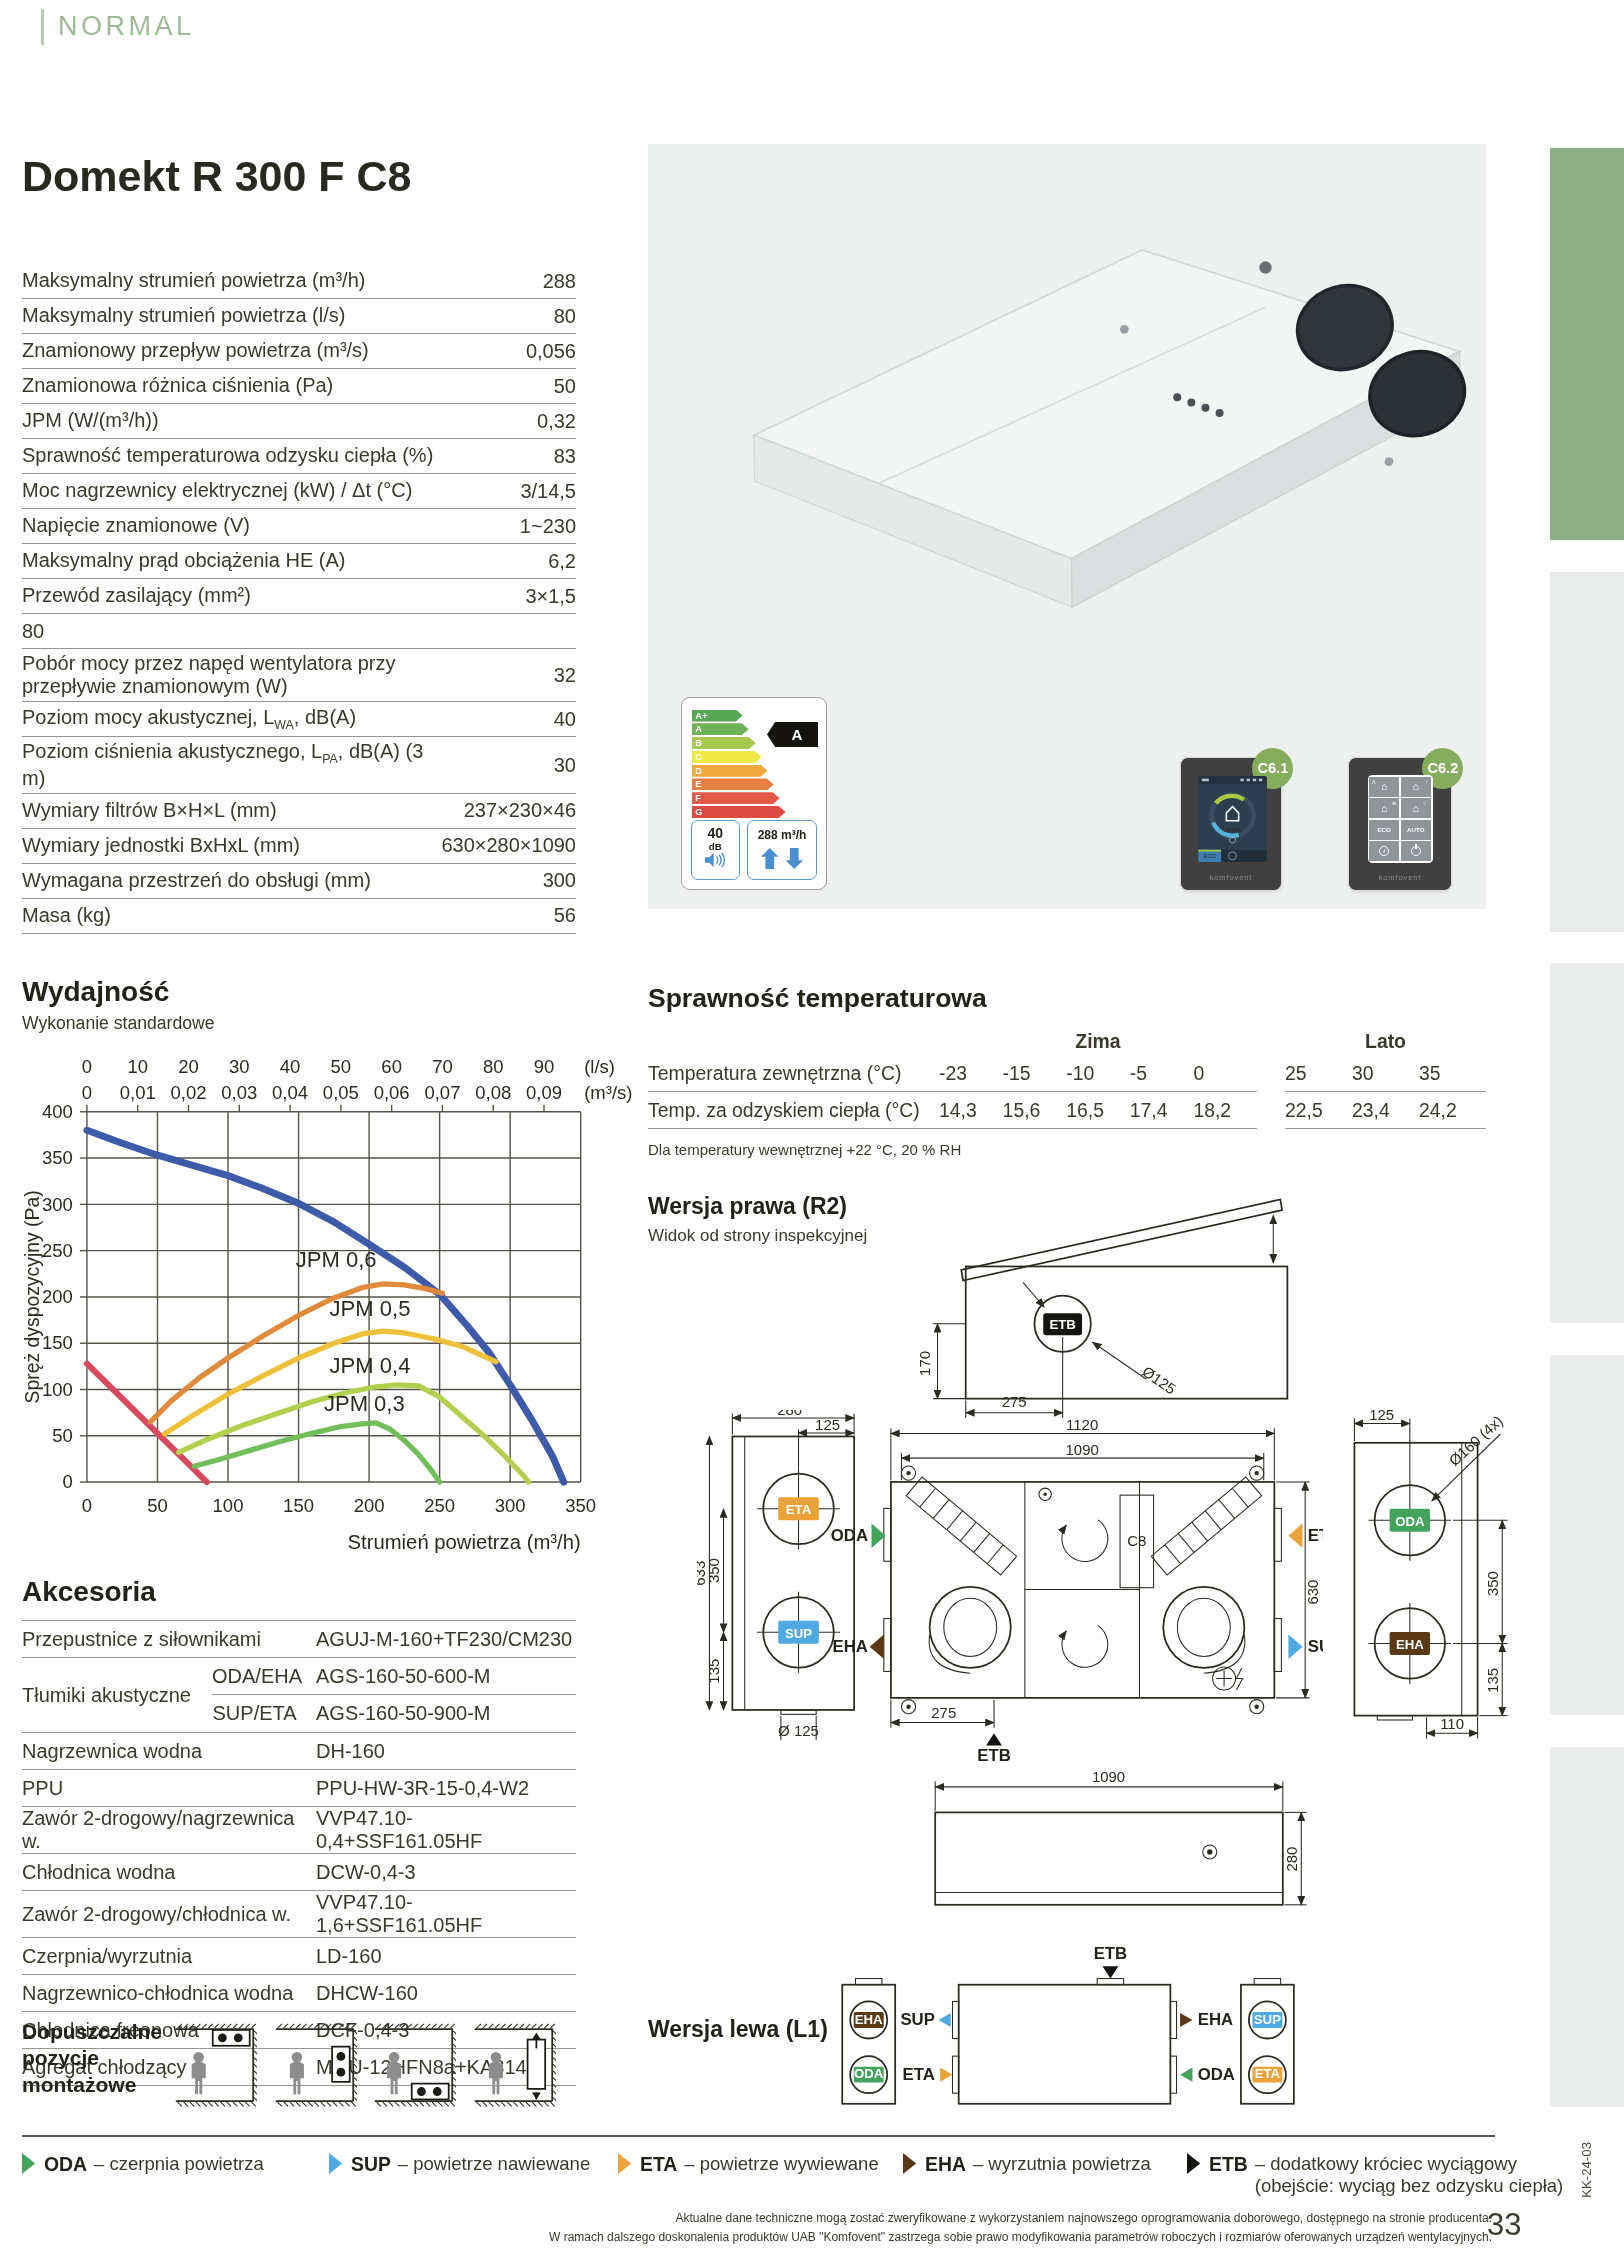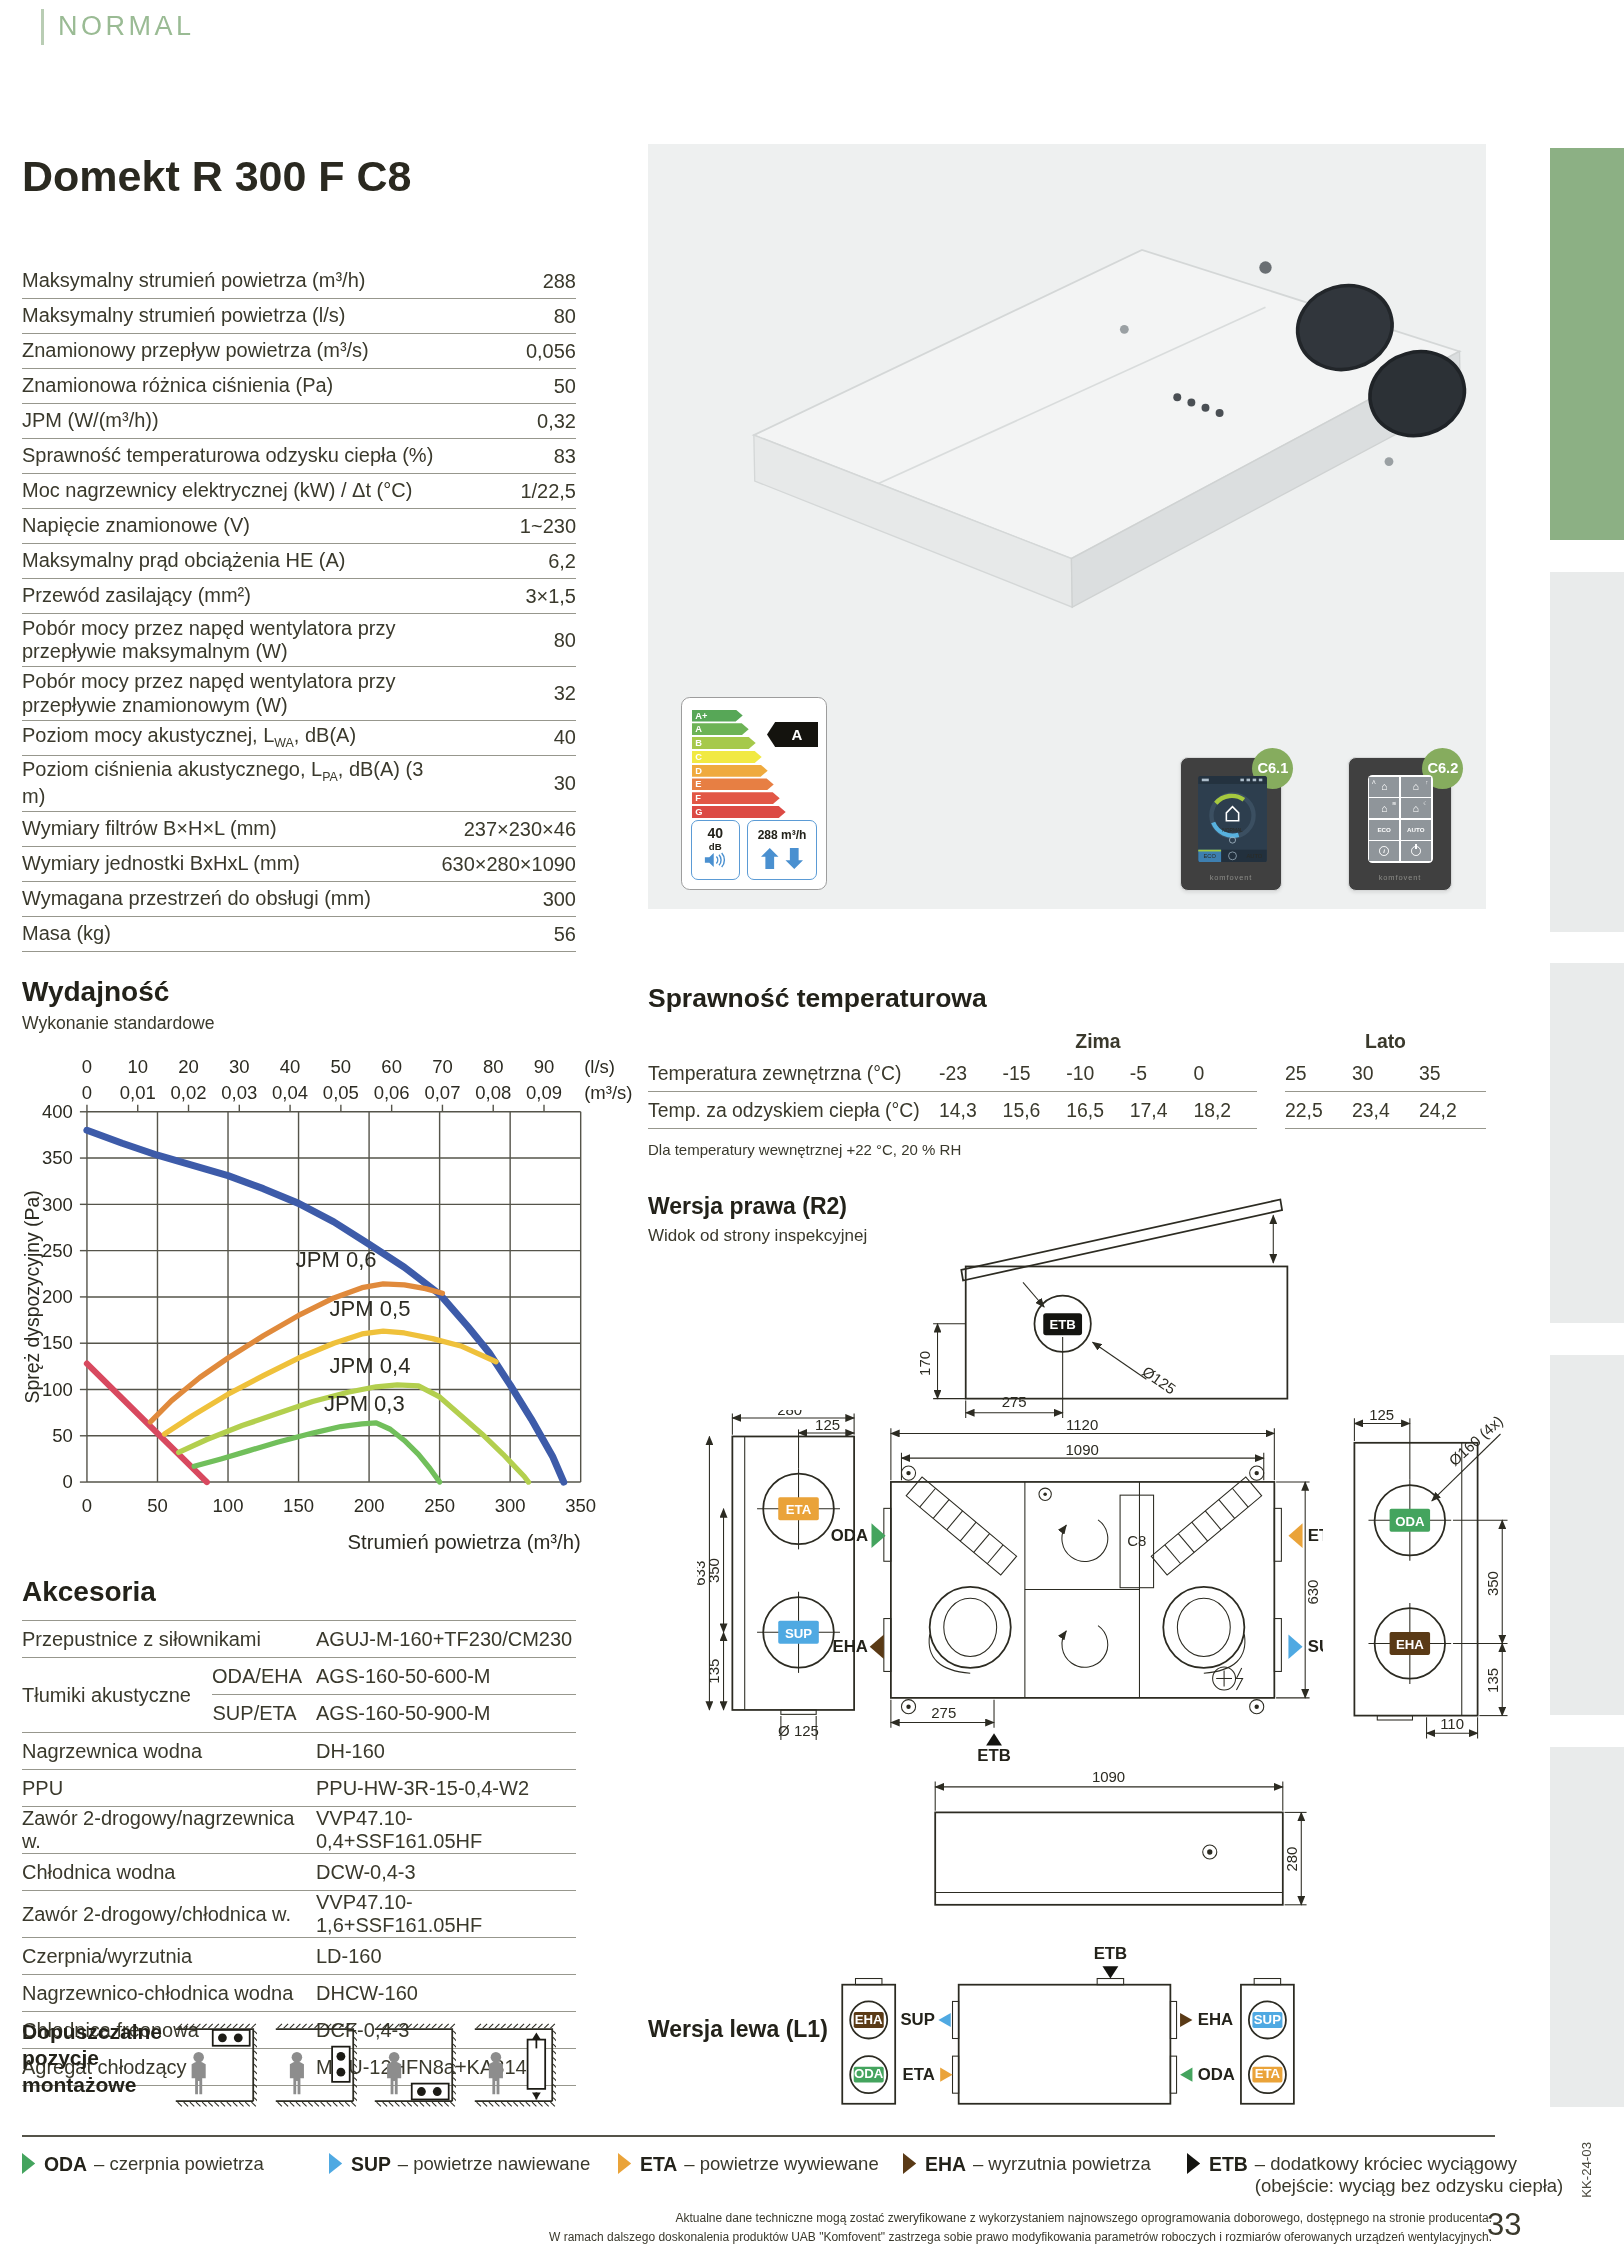--- a/index.html
+++ b/index.html
@@ -272,36 +272,35 @@
     <div class="spec-row">
         <div class="spec-label">JPM (W/(m³/h))</div>
         <div class="spec-value">0,32</div>
       </div>
     <div class="spec-row">
         <div class="spec-label">Sprawność temperaturowa odzysku ciepła (%)</div>
         <div class="spec-value">83</div>
       </div>
     <div class="spec-row">
         <div class="spec-label">Moc nagrzewnicy elektrycznej (kW) / Δt (°C)</div>
-        <div class="spec-value">1/22,5</div>
+        <div class="spec-value">3/14,5</div>
       </div>
     <div class="spec-row">
         <div class="spec-label">Napięcie znamionowe (V)</div>
         <div class="spec-value">1~230</div>
       </div>
     <div class="spec-row">
         <div class="spec-label">Maksymalny prąd obciążenia HE (A)</div>
         <div class="spec-value">6,2</div>
       </div>
     <div class="spec-row">
         <div class="spec-label">Przewód zasilający (mm²)</div>
         <div class="spec-value">3×1,5</div>
       </div>
     <div class="spec-row">
-        <div class="spec-label">Pobór mocy przez napęd wentylatora przy przepływie maksymalnym (W)</div>
         <div class="spec-value">80</div>
       </div>
     <div class="spec-row">
         <div class="spec-label">Pobór mocy przez napęd wentylatora przy przepływie znamionowym (W)</div>
         <div class="spec-value">32</div>
       </div>
     <div class="spec-row">
       <div class="spec-label"><span>Poziom mocy akustycznej, L</span><sub class="small">WA</sub><span>, dB(A)</span></div>
       <div class="spec-value">40</div>
     </div>

